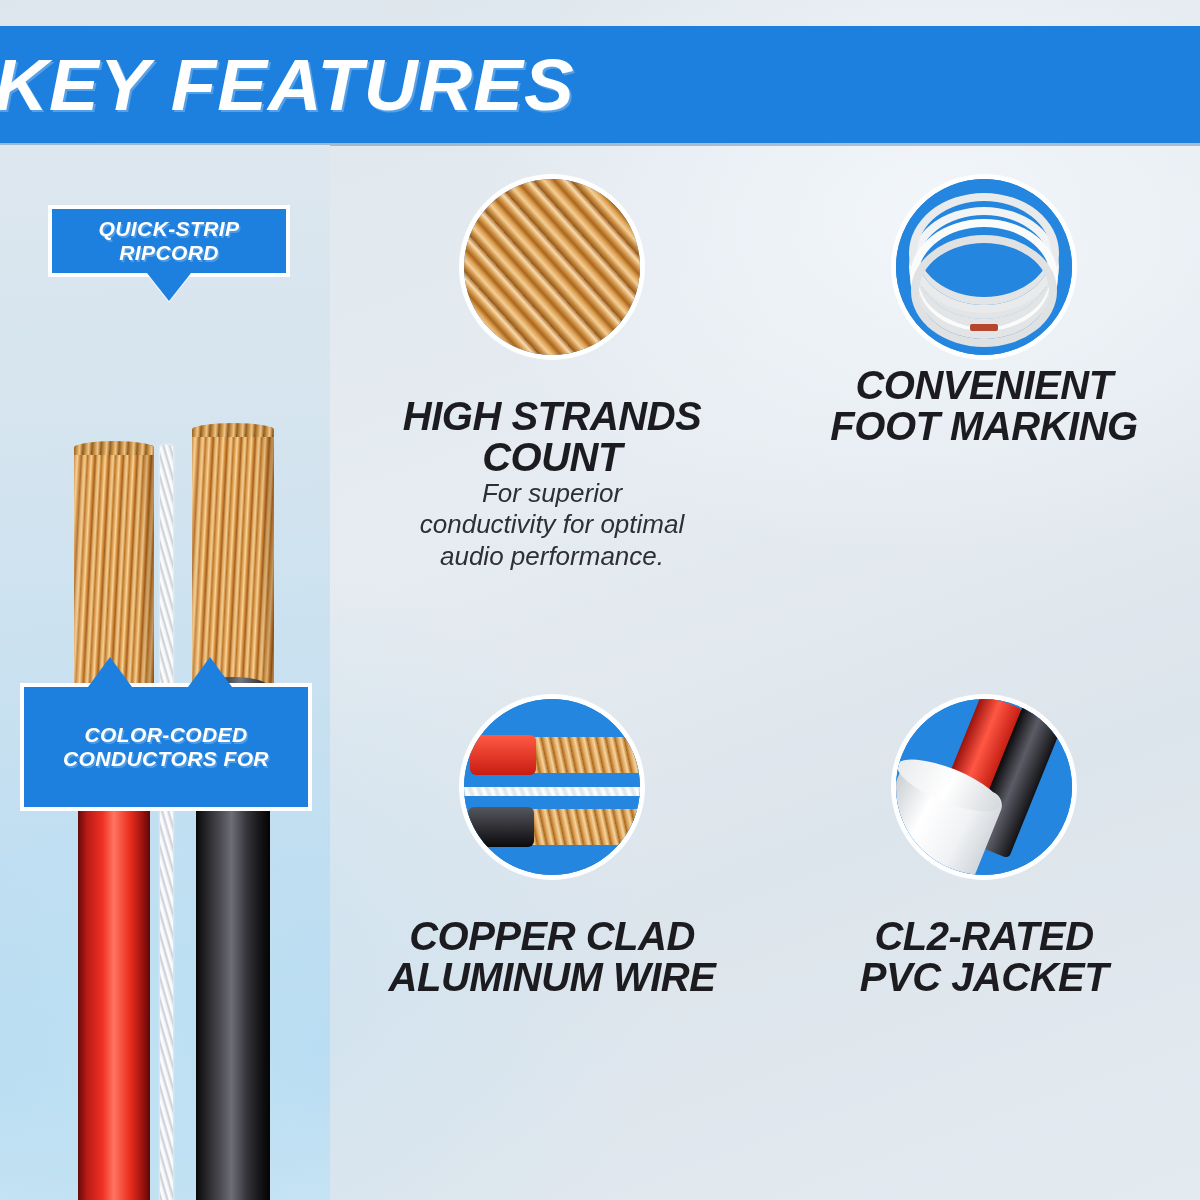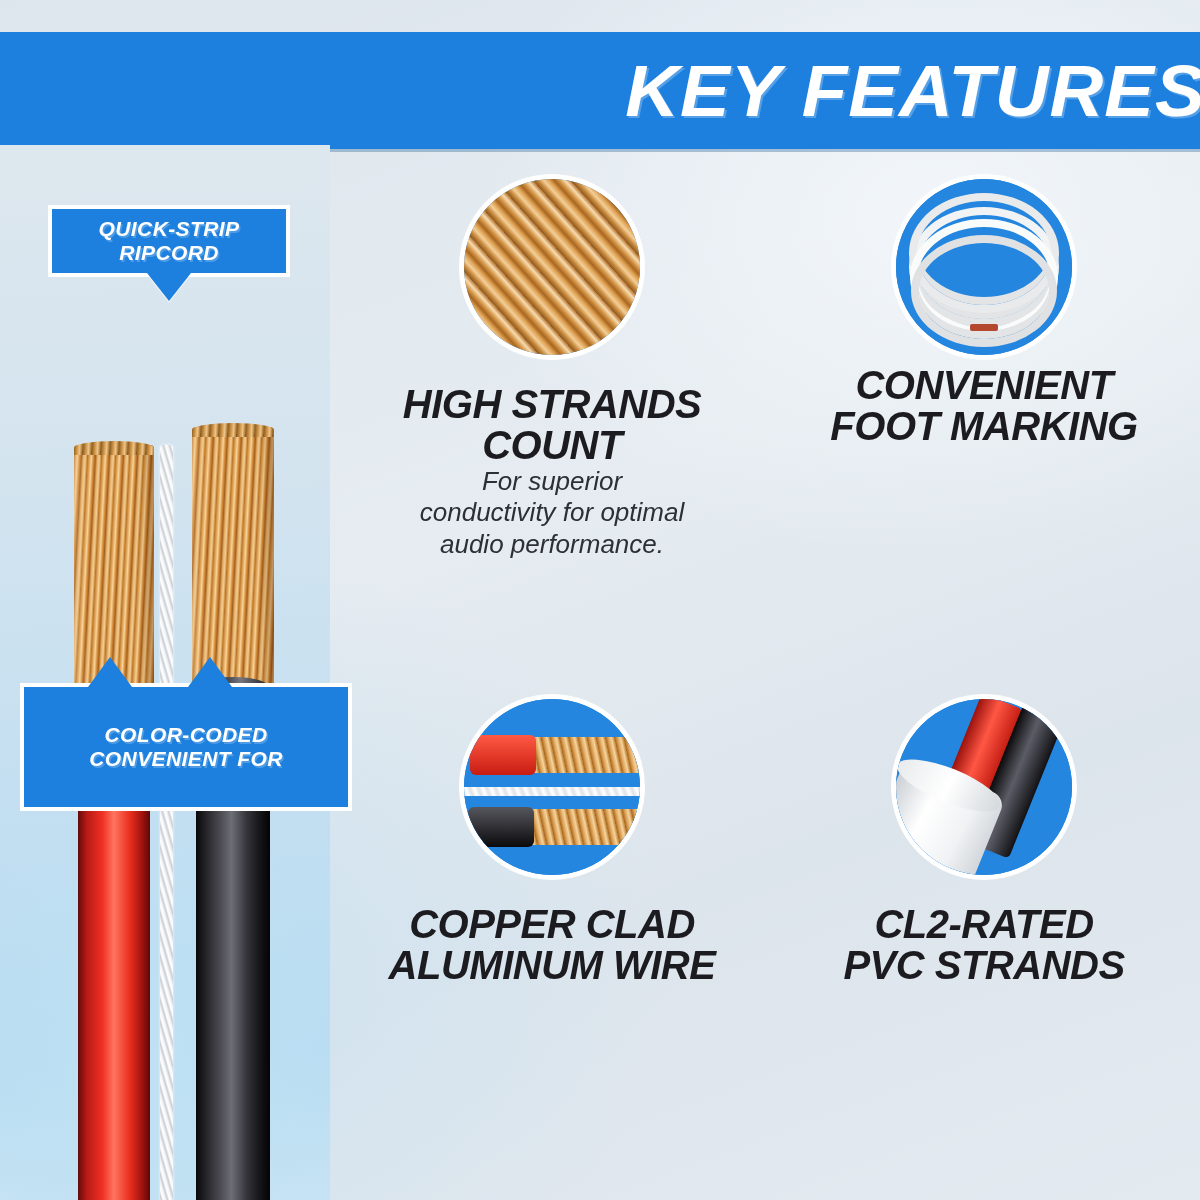--- a/index.html
+++ b/index.html
@@ -11,24 +11,24 @@
   #page {
     position:relative; width:1200px; height:1200px;
     background:
       radial-gradient(ellipse 760px 560px at 78% 18%, #f2f6fa 0%, rgba(242,246,250,0) 62%),
       radial-gradient(ellipse 700px 620px at 18% 80%, #cfe3f0 0%, rgba(207,227,240,0) 65%),
       linear-gradient(160deg, #dde6ed 0%, #e6ecf1 42%, #dde5ec 70%, #e3eaf0 100%);
   }
 
   
   .banner {
-    position:absolute; left:0; top:32px; width:1200px; height:117px;
+    position:absolute; left:0; top:26px; width:1200px; height:117px;
     background:#1d80de;
     box-shadow:0 3px 0 0 rgba(36,96,150,.35);
-    display:flex; align-items:center; justify-content:flex-end;
+    display:flex; align-items:center; justify-content:flex-start;
   }
   .banner-title {
     color:#ffffff; font-style:italic; font-weight:700;
     font-size:73px; letter-spacing:1px; line-height:1;
     transform:scaleX(1.02);
     text-shadow:2px 2px 0 rgba(255,255,255,.25);
   }
 
   
   .photo {
@@ -105,21 +105,21 @@
     left:48px; top:205px; width:242px; height:72px; font-size:21px; padding:0 8px;
   }
   #callout-ripcord .tail {
     position:absolute; left:50%; margin-left:-22px; bottom:-28px;
     width:0; height:0;
     border-left:22px solid transparent; border-right:22px solid transparent;
     border-top:28px solid #1d80de;
     filter:drop-shadow(0 2px 0 rgba(255,255,255,.5));
   }
   #callout-polarity {
-    left:20px; top:683px; width:332px; height:128px; font-size:21px; padding:0 10px;
+    left:20px; top:683px; width:292px; height:128px; font-size:21px; padding:0 10px;
   }
   #callout-polarity .tail-a, #callout-polarity .tail-b {
     position:absolute; top:-30px; width:0; height:0;
     border-left:22px solid transparent; border-right:22px solid transparent;
     border-bottom:30px solid #1d80de;
   }
   #callout-polarity .tail-a { left:64px; }
   #callout-polarity .tail-b { left:164px; }
 
   
@@ -127,21 +127,21 @@
     position:absolute; left:336px; top:160px; width:864px; height:1040px;
     display:grid; grid-template-columns:1fr 1fr; grid-template-rows:1fr 1fr;
   }
   .feature { display:flex; flex-direction:column; align-items:center; padding:14px 18px 0; }
   .circle {
     width:186px; height:186px; border-radius:50%;
     border:5px solid #ffffff; overflow:hidden; position:relative;
     background:#1d80de; flex:none;
   }
   .f-title {
-    margin-top:24px; font-size:40px; font-weight:700; font-style:italic;
+    margin-top:36px; font-size:40px; font-weight:700; font-style:italic;
     color:#1c1c20; line-height:1.02; text-align:center; letter-spacing:-.5px;
     white-space:pre-line;
   }
   .f-body {
     font-size:26px; font-style:italic; color:#2c2f33;
     line-height:1.22; text-align:center; white-space:pre-line;
   }
   .f2 .f-title, .f2 .f-body { margin-top:5px;text-align:center; }
 
   
@@ -246,21 +246,21 @@
   <div class="callout" id="callout-ripcord">
     <div>QUICK-STRIP</div>
     <div>RIPCORD</div>
     <div class="tail"></div>
   </div>
 
   <div class="callout" id="callout-polarity">
     <div class="tail-a"></div>
     <div class="tail-b"></div>
     <div>COLOR-CODED</div>
-    <div>CONVENIENT FOR</div>
+    <div>CONDUCTORS FOR</div>
   </div>
 
   <div class="features">
 
     <div class="feature f1">
       <div class="circle">
         <div class="art-strands"></div>
       </div>
       <div class="f-title">HIGH STRANDS
 COUNT</div>
@@ -300,17 +300,17 @@
     <div class="feature f4">
       <div class="circle">
         <div class="art-jacket">
           <div class="red-w"></div>
           <div class="blk-w"></div>
           <div class="white-j"></div>
           <div class="white-rim"></div>
         </div>
       </div>
       <div class="f-title">CL2-RATED
-PVC STRANDS</div>
+PVC JACKET</div>
     </div>
 
   </div>
 </div>
 
 </body></html>

